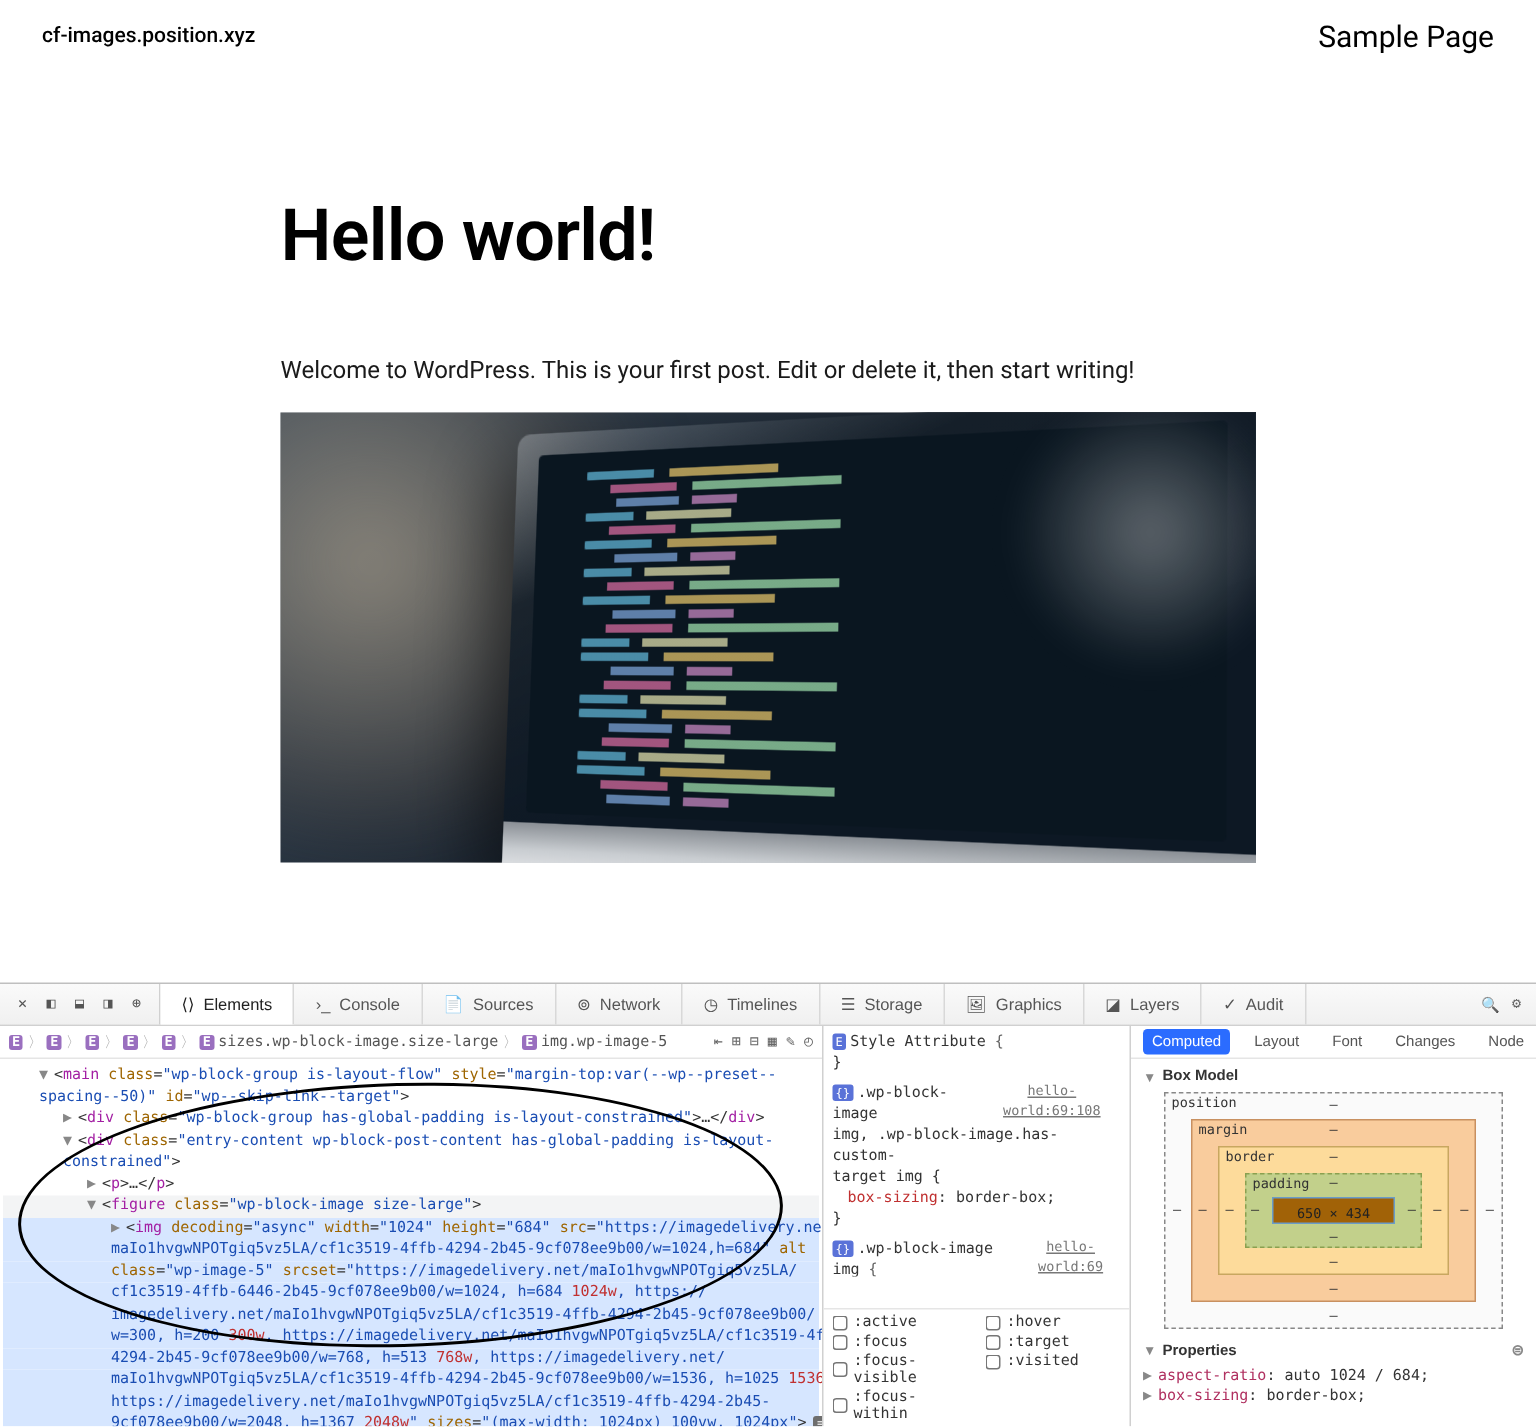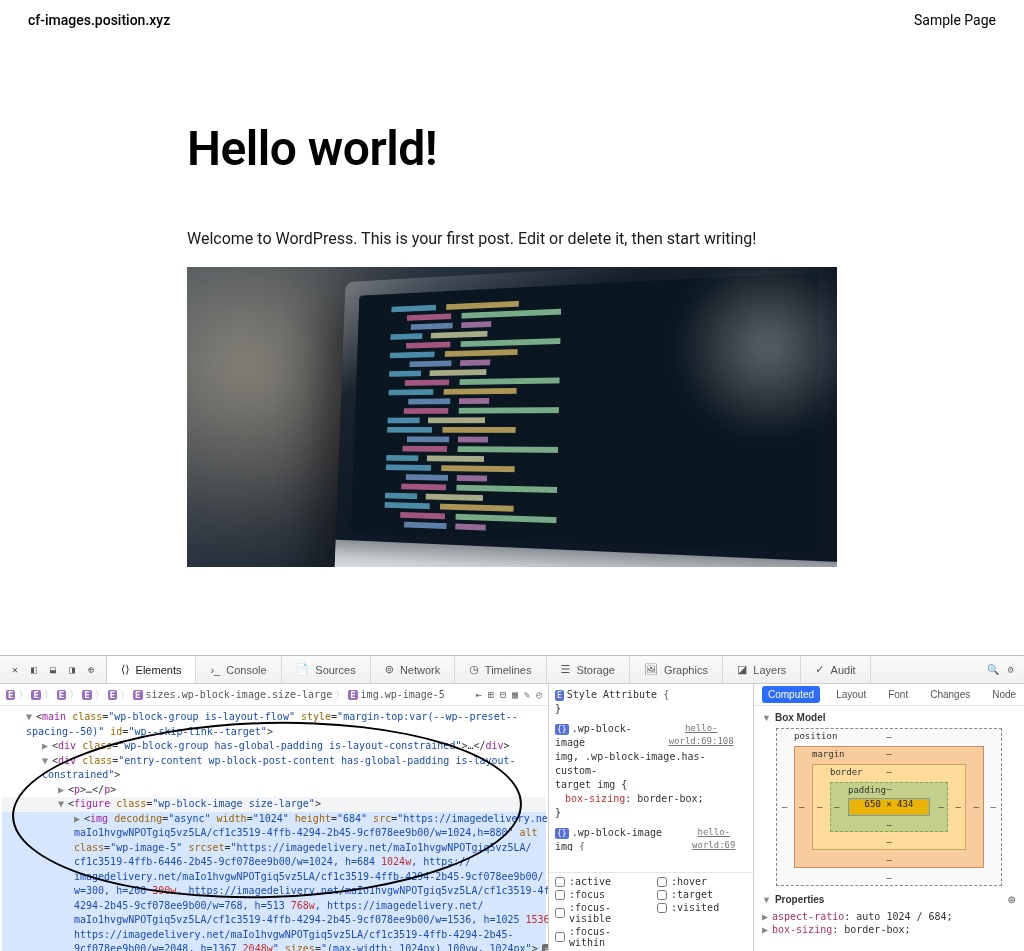--- a/index.html
+++ b/index.html
@@ -2,21 +2,21 @@
 <html><head>
 <meta charset="utf-8">
 <style>
 * { margin: 0; padding: 0; box-sizing: border-box; }
 body { font-family: -apple-system, BlinkMacSystemFont, "Segoe UI", Roboto, sans-serif; background: #fff; width: 1024px; height: 951px; overflow: hidden; }
 
 
 .page { height: 655px; overflow: hidden; }
 .page-header { display: flex; justify-content: space-between; align-items: center; padding: 12px 28px; }
 .site-name { font-size: 14px; font-weight: 500; color: #000; }
-.nav-link { font-size: 14px; color: #000; text-align: center; }
+.nav-link { font-size: 20px; color: #000; text-align: center; }
 .content-wrap { max-width: 650px; margin: 0 auto; padding-top: 80px; }
 h1.post-title { font-size: 48px; font-weight: 600; margin-bottom: 50px; letter-spacing: -0.5px; }
 .post-body { font-size: 16px; line-height: 1.5; color: #1a1a1a; margin-bottom: 16px; }
 
 
 .hero { width: 650px; height: 300px; position: relative; overflow: hidden; background: linear-gradient(135deg, #3a4a5a 0%, #1a2430 50%, #0a1420 100%); }
 .hero::before { content:""; position:absolute; left:-80px; top:-40px; width:350px; height:350px; background: radial-gradient(circle at 40% 40%, rgba(210,190,160,0.55), rgba(120,100,80,0.2) 55%, transparent 70%); filter: blur(18px); }
 .hero::after { content:""; position:absolute; right:-30px; top:-20px; width:200px; height:200px; background: radial-gradient(circle, rgba(255,255,255,0.35), transparent 65%); filter: blur(12px); }
 .laptop { position:absolute; right:10px; bottom:-20px; width:520px; height:320px; background: linear-gradient(160deg, rgba(240,245,250,0.25) 0%, rgba(20,30,40,0.9) 25%, #0d1824 60%); transform: perspective(900px) rotateY(-18deg) rotateX(4deg); border-radius: 10px 10px 4px 4px; box-shadow: -20px 20px 60px rgba(0,0,0,0.5); }
 .screen { position:absolute; left:18px; top:16px; right:18px; bottom:45px; background: #0a1620; border-radius: 4px; overflow:hidden; }
@@ -82,22 +82,22 @@
 .comp-body { flex:1; padding:6px 8px; overflow:hidden; }
 .section-hdr { display:flex; align-items:center; gap:4px; font-family:-apple-system,sans-serif; font-weight:600; font-size:10px; color:#333; margin-bottom:5px; }
 .section-hdr .arr { color:#888; font-size:9px; }
 
 
 .boxmodel { position:relative; width:226px; height:158px; margin:0 auto 8px; font-size:9px; text-align:center; }
 .bm-pos   { position:absolute; left:0; top:0; right:0; bottom:0; border:1px dashed #888; background:#fafafa; }
 .bm-mar   { position:absolute; left:18px; top:18px; right:18px; bottom:18px; background:#f9cc9d; border:1px solid #c89060; }
 .bm-bor   { position:absolute; left:36px; top:36px; right:36px; bottom:36px; background:#fddb9b; border:1px solid #c8a760; }
 .bm-pad   { position:absolute; left:54px; top:54px; right:54px; bottom:54px; background:#c2d08b; border:1px dashed #8aa050; }
-.bm-con   { position:absolute; left:72px; top:70px; right:72px; bottom:70px; background:#eab308; border:1px solid #6a9cc8; display:flex; align-items:flex-start; justify-content:center; color:#222; }
-.bm-lbl   { position:absolute; left:17px; top:2px; font-size:9px; color:#333; }
+.bm-con   { position:absolute; left:72px; top:70px; right:72px; bottom:70px; background:#a16207; border:1px solid #6a9cc8; display:flex; align-items:flex-end; justify-content:center; color:#222; }
+.bm-lbl   { position:absolute; left:4px; top:2px; font-size:9px; color:#333; }
 .bm-dash  { position:absolute; font-size:9px; color:#333; }
 
 .props-list .pl { padding:1px 0; }
 .pl .tri2 { color:#888; display:inline-block; width:10px; }
 .pl .pn2 { color:#b03060; }
 </style>
 </head>
 <body>
 
 <div class="page">
@@ -242,21 +242,21 @@
       <div class="dom">
         <div class="dom-line ind1"><span class="tri">▼</span><span class="tkn-punc">&lt;</span><span class="tkn-tag">main</span> <span class="tkn-attr">class</span>=<span class="tkn-val">"wp-block-group is-layout-flow"</span> <span class="tkn-attr">style</span>=<span class="tkn-val">"margin-top:var(--wp--preset--</span></div>
         <div class="dom-line ind1"><span class="tkn-val">spacing--50)"</span> <span class="tkn-attr">id</span>=<span class="tkn-val">"wp--skip-link--target"</span><span class="tkn-punc">&gt;</span></div>
         <div class="dom-line ind2"><span class="tri">▶</span><span class="tkn-punc">&lt;</span><span class="tkn-tag">div</span> <span class="tkn-attr">class</span>=<span class="tkn-val">"wp-block-group has-global-padding is-layout-constrained"</span><span class="tkn-punc">&gt;…&lt;/</span><span class="tkn-tag">div</span><span class="tkn-punc">&gt;</span></div>
         <div class="dom-line ind2"><span class="tri">▼</span><span class="tkn-punc">&lt;</span><span class="tkn-tag">div</span> <span class="tkn-attr">class</span>=<span class="tkn-val">"entry-content wp-block-post-content has-global-padding is-layout-</span></div>
         <div class="dom-line ind2"><span class="tkn-val">constrained"</span><span class="tkn-punc">&gt;</span></div>
         <div class="dom-line ind3"><span class="tri">▶</span><span class="tkn-punc">&lt;</span><span class="tkn-tag">p</span><span class="tkn-punc">&gt;…&lt;/</span><span class="tkn-tag">p</span><span class="tkn-punc">&gt;</span></div>
         <div class="dom-line ind3 dom-dim"><span class="tri">▼</span><span class="tkn-punc">&lt;</span><span class="tkn-tag">figure</span> <span class="tkn-attr">class</span>=<span class="tkn-val">"wp-block-image size-large"</span><span class="tkn-punc">&gt;</span></div>
 
         <div class="dom-line ind4 dom-hl"><span class="tri">▶</span><span class="tkn-punc">&lt;</span><span class="tkn-tag">img</span> <span class="tkn-attr">decoding</span>=<span class="tkn-val">"async"</span> <span class="tkn-attr">width</span>=<span class="tkn-val">"1024"</span> <span class="tkn-attr">height</span>=<span class="tkn-val">"684"</span> <span class="tkn-attr">src</span>=<span class="tkn-val">"https://imagedelivery.net/</span></div>
-        <div class="dom-line ind4 dom-hl"><span class="tkn-val">maIo1hvgwNPOTgiq5vz5LA/cf1c3519-4ffb-4294-2b45-9cf078ee9b00/w=1024,h=880"</span> <span class="tkn-attr">alt</span></div>
+        <div class="dom-line ind4 dom-hl"><span class="tkn-val">maIo1hvgwNPOTgiq5vz5LA/cf1c3519-4ffb-4294-2b45-9cf078ee9b00/w=1024,h=684"</span> <span class="tkn-attr">alt</span></div>
         <div class="dom-line ind4 dom-hl"><span class="tkn-attr">class</span>=<span class="tkn-val">"wp-image-5"</span> <span class="tkn-attr">srcset</span>=<span class="tkn-val">"https://imagedelivery.net/maIo1hvgwNPOTgiq5vz5LA/</span></div>
         <div class="dom-line ind4 dom-hl"><span class="tkn-val">cf1c3519-4ffb-6446-2b45-9cf078ee9b00/w=1024, h=684</span> <span class="tkn-redw">1024w</span><span class="tkn-val">, https://</span></div>
         <div class="dom-line ind4 dom-hl"><span class="tkn-val">imagedelivery.net/maIo1hvgwNPOTgiq5vz5LA/cf1c3519-4ffb-4294-2b45-9cf078ee9b00/</span></div>
         <div class="dom-line ind4 dom-hl"><span class="tkn-val">w=300, h=200</span> <span class="tkn-redw">300w</span><span class="tkn-val">, https://imagedelivery.net/maIo1hvgwNPOTgiq5vz5LA/cf1c3519-4ffb-</span></div>
         <div class="dom-line ind4 dom-hl"><span class="tkn-val">4294-2b45-9cf078ee9b00/w=768, h=513</span> <span class="tkn-redw">768w</span><span class="tkn-val">, https://imagedelivery.net/</span></div>
         <div class="dom-line ind4 dom-hl"><span class="tkn-val">maIo1hvgwNPOTgiq5vz5LA/cf1c3519-4ffb-4294-2b45-9cf078ee9b00/w=1536, h=1025</span> <span class="tkn-redw">1536w</span></div>
         <div class="dom-line ind4 dom-hl"><span class="tkn-val">https://imagedelivery.net/maIo1hvgwNPOTgiq5vz5LA/cf1c3519-4ffb-4294-2b45-</span></div>
         <div class="dom-line ind4 dom-hl"><span class="tkn-val">9cf078ee9b00/w=2048, h=1367</span> <span class="tkn-redw">2048w</span><span class="tkn-val">"</span> <span class="tkn-attr">sizes</span>=<span class="tkn-val">"(max-width: 1024px) 100vw, 1024px"</span><span class="tkn-punc">&gt;</span><span class="inline-tag">= 50</span></div>
 
         <div class="annot-ellipse"></div>

